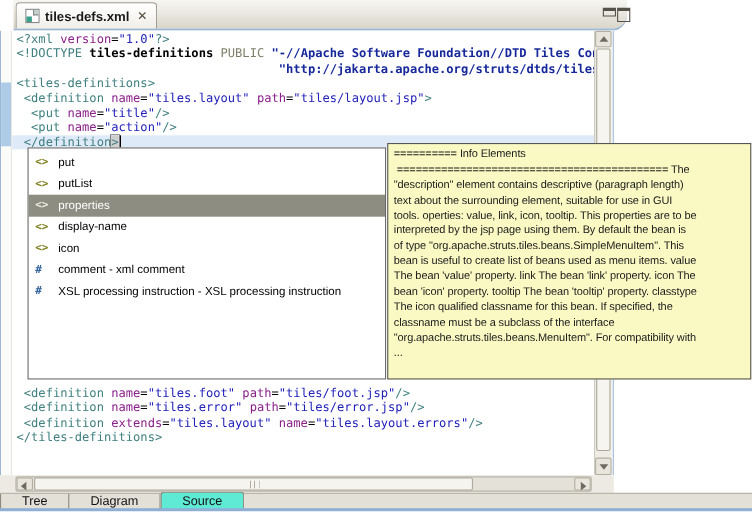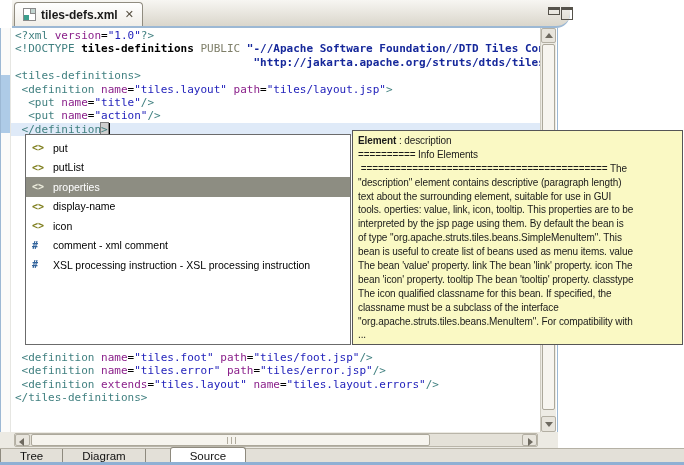--- a/index.html
+++ b/index.html
@@ -62,21 +62,21 @@
   #h-left{left:0;}
   #h-right{right:0;}
   #h-thumb{position:absolute;left:16px;top:0;width:399px;height:12px;background:#f6f4ee;border:1px solid #aca89b;box-sizing:border-box;border-radius:2px;}
   #h-grip{position:absolute;left:50%;top:2px;width:9px;height:7px;margin-left:-4px;
     background:repeating-linear-gradient(90deg,#b0ab9e 0 1px,transparent 1px 4px);}
 
   
   #bottom-tabs{position:absolute;left:0;top:448px;width:684px;height:14px;background:#e3e0d8;border-top:1px solid #b5b1a5;font-size:11.5px;}
   .btab{display:inline-block;height:14px;line-height:14px;padding:0 19px;border-right:1px solid #8e8a7e;color:#111;vertical-align:top;}
   .btab:first-child{border-left:1px solid #8e8a7e;}
-  .btab.active{position:relative;top:-2px;height:16px;line-height:17px;background:#ffffff;border:1px solid #8e8a7e;border-bottom:none;border-radius:3px 3px 0 0;margin-left:24px;}
+  .btab.active{position:relative;top:-2px;height:16px;line-height:17px;background:#5eead4;border:1px solid #8e8a7e;border-bottom:none;border-radius:3px 3px 0 0;}
   #bottom-strip{position:absolute;left:0;top:462px;width:684px;height:3px;background:var(--strip,#8fb0d4);}
 
   
   #popup{position:absolute;left:25px;top:134px;width:326px;height:211px;background:#fff;border:1px solid #6b6b6b;box-sizing:border-box;z-index:6;padding-top:3px;}
   .citem{display:flex;align-items:center;gap:7px;height:19.5px;padding-left:6px;font-size:10.5px;color:#000;}
   .citem .pi{width:14px;flex:0 0 auto;font-family:"DejaVu Sans Mono",monospace;font-weight:bold;font-size:10px;}
   .pi-element{color:#7f7f1f;}
   .pi-instruction{color:#31639c;font-size:12px;}
   .citem.selected{background:var(--select,#8d8d82);color:#fff;}
   .citem.selected .pi-element{color:#ededdd;}
@@ -160,21 +160,20 @@
         <span class="pi pi-instruction">#</span>
         <span>comment - xml comment</span>
       </div>
       <div class="citem">
         <span class="pi pi-instruction">#</span>
         <span>XSL processing instruction - XSL processing instruction</span>
       </div>
     </div>
 
   <div id="doc">
-    <div class="dline"><b>Element</b><span> : description</span></div>
   <div class="dline">========== Info Elements</div>
       <div class="dline"> =========================================== The</div>
       <div class="dline">"description" element contains descriptive (paragraph length)</div>
       <div class="dline">text about the surrounding element, suitable for use in GUI</div>
       <div class="dline">tools. operties: value, link, icon, tooltip. This properties are to be</div>
       <div class="dline">interpreted by the jsp page using them. By default the bean is</div>
       <div class="dline">of type "org.apache.struts.tiles.beans.SimpleMenuItem". This</div>
       <div class="dline">bean is useful to create list of beans used as menu items. value</div>
       <div class="dline">The bean 'value' property. link The bean 'link' property. icon The</div>
       <div class="dline">bean 'icon' property. tooltip The bean 'tooltip' property. classtype</div>

